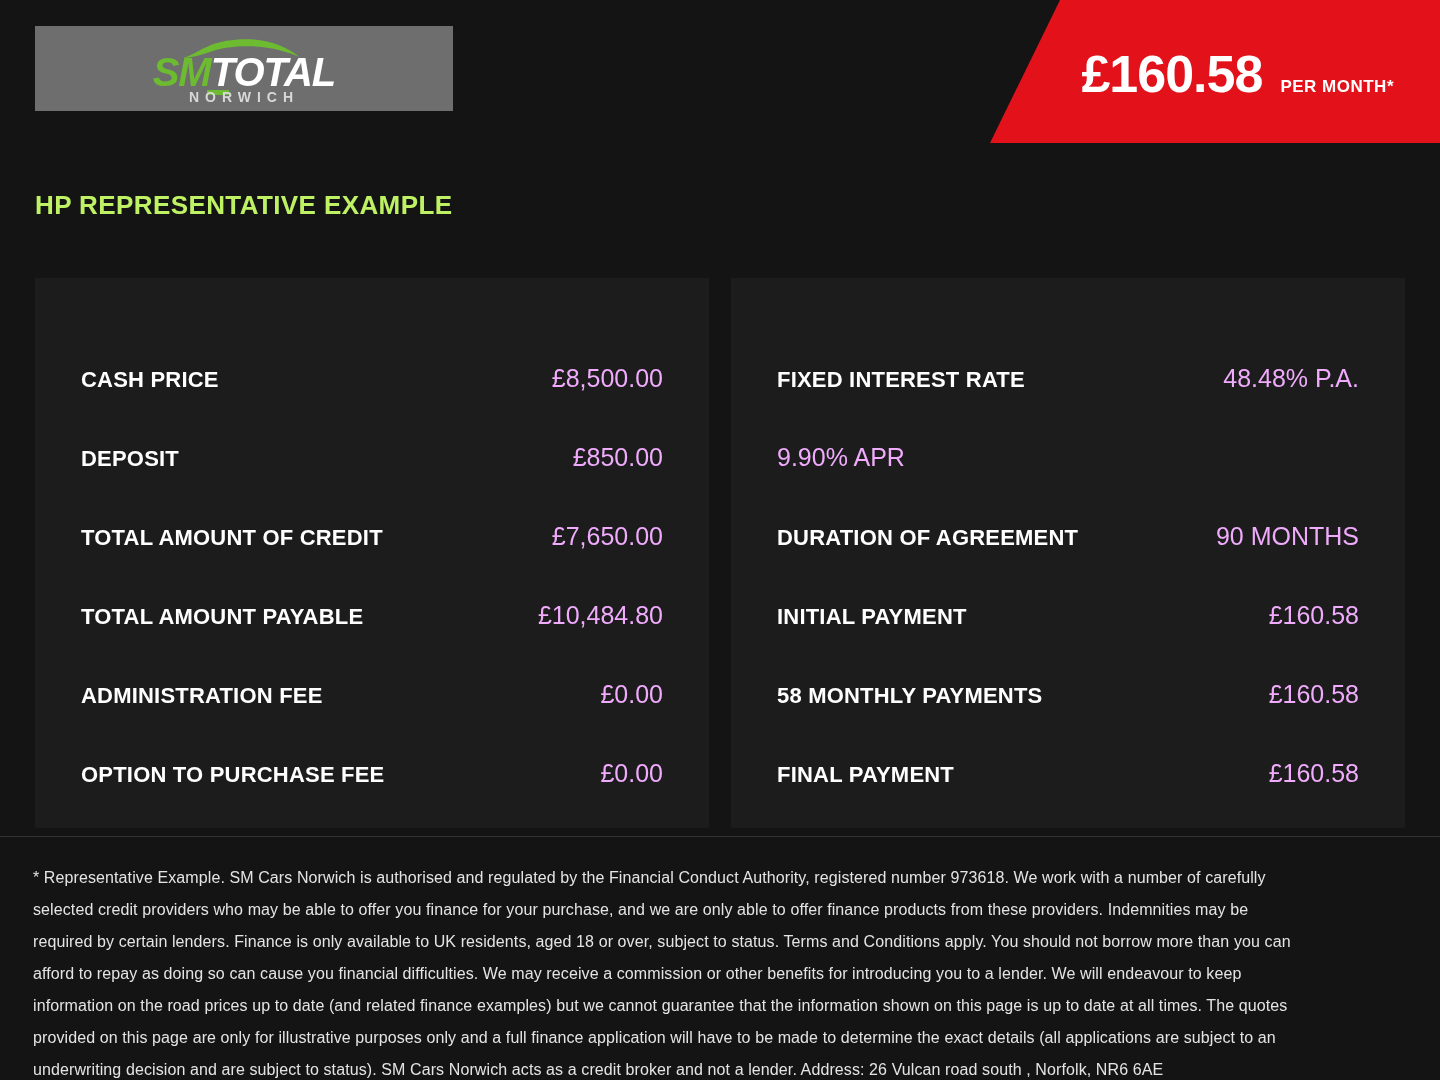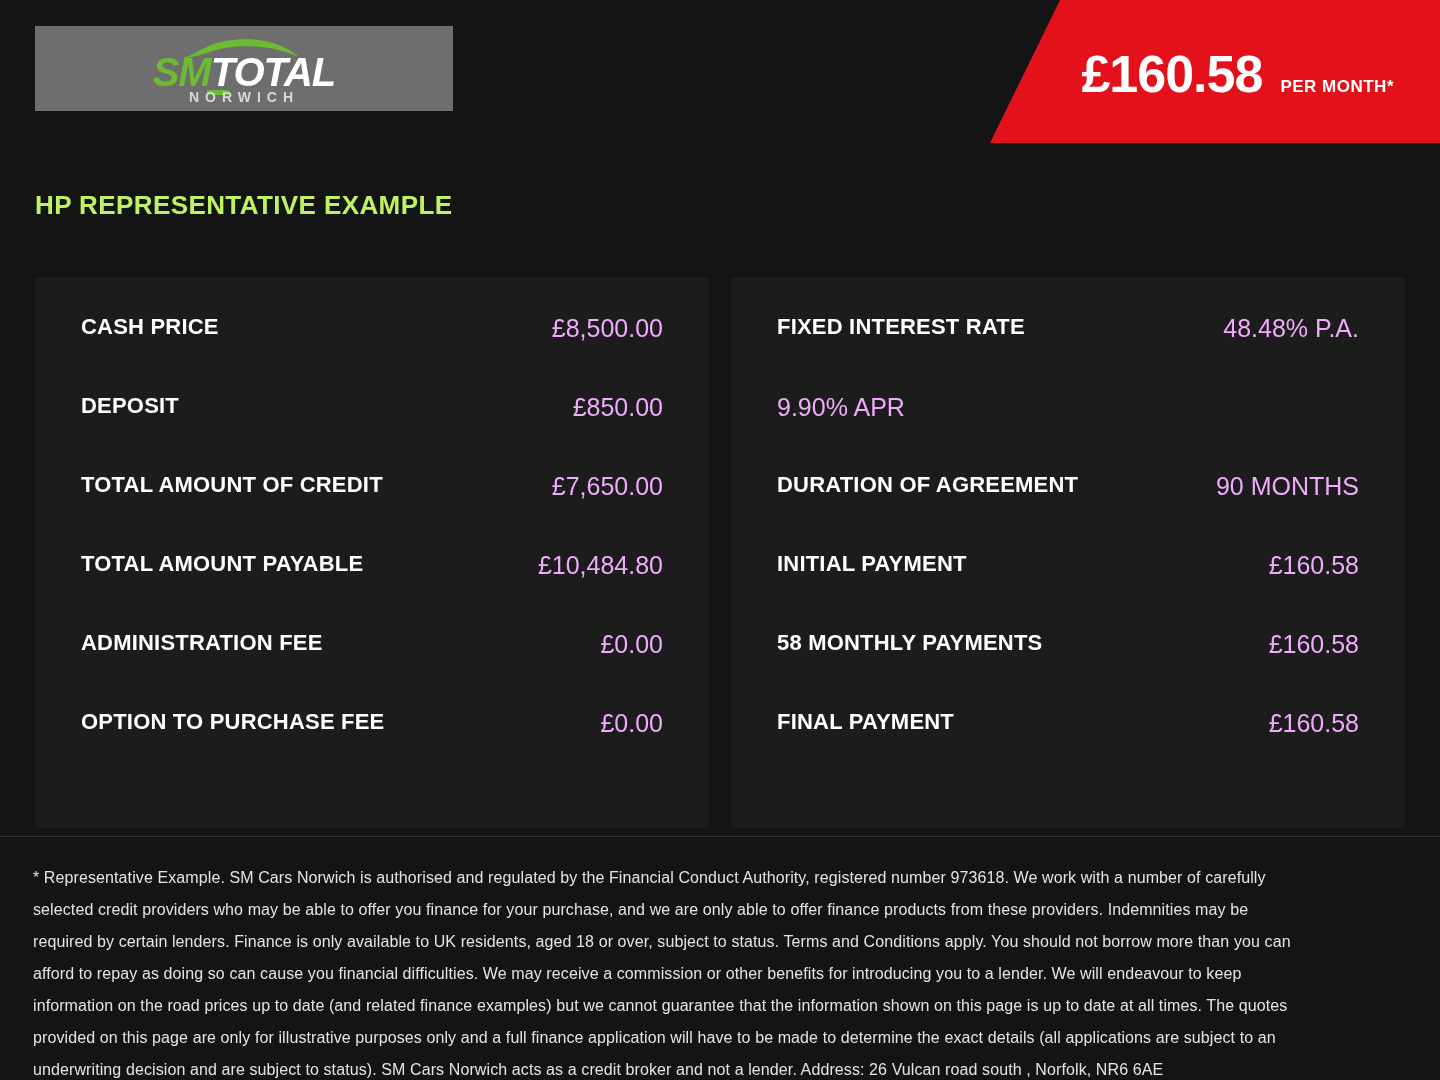--- a/index.html
+++ b/index.html
@@ -130,21 +130,21 @@
     display: flex;
     gap: 22px;
   }
   .panel {
     width: 674px;
     background: #1c1c1c;
     padding: 36px 46px 40px 46px;
   }
   .row {
     display: flex;
-    align-items: flex-start;
+    align-items: flex-end;
     justify-content: space-between;
     height: 79px;
   }
   .row-label {
     color: #ffffff;
     font-size: 22px;
     font-weight: 700;
     letter-spacing: 0.2px;
     white-space: nowrap;
   }

